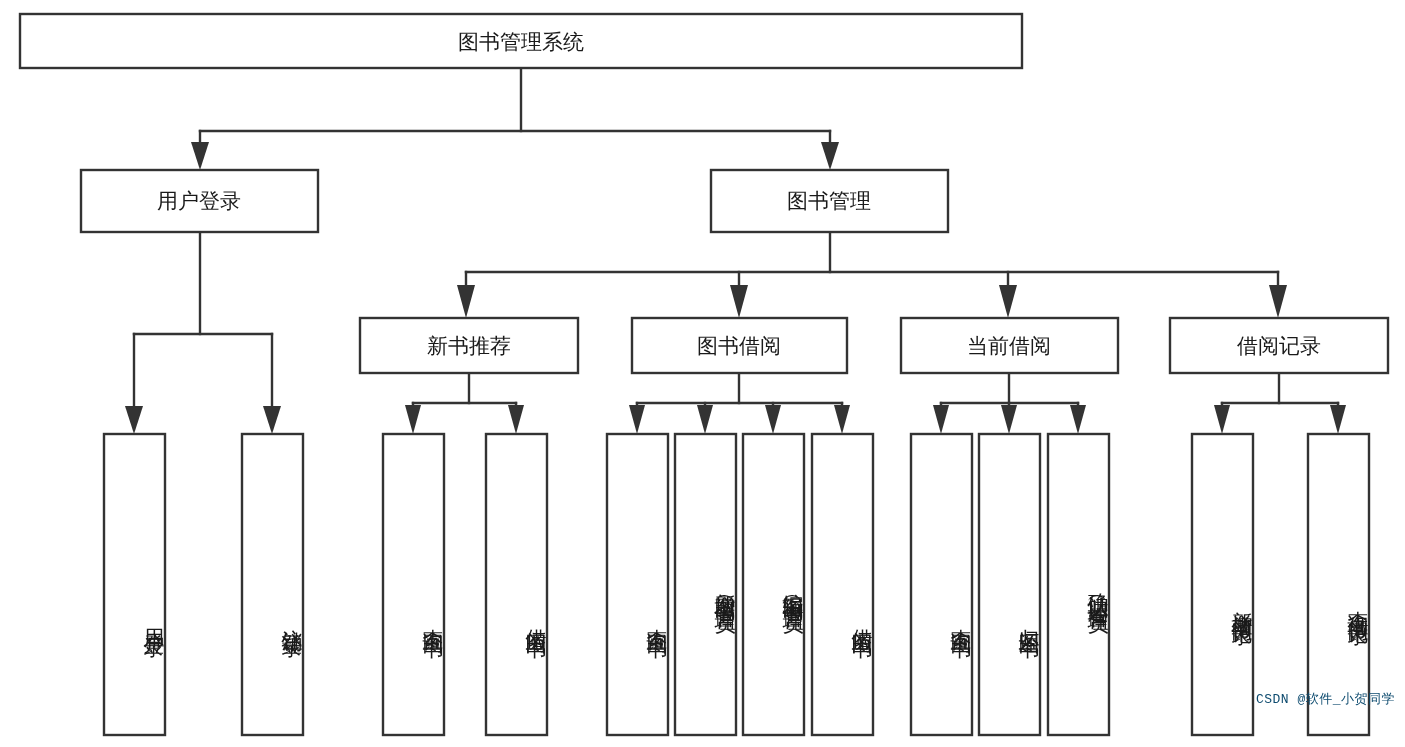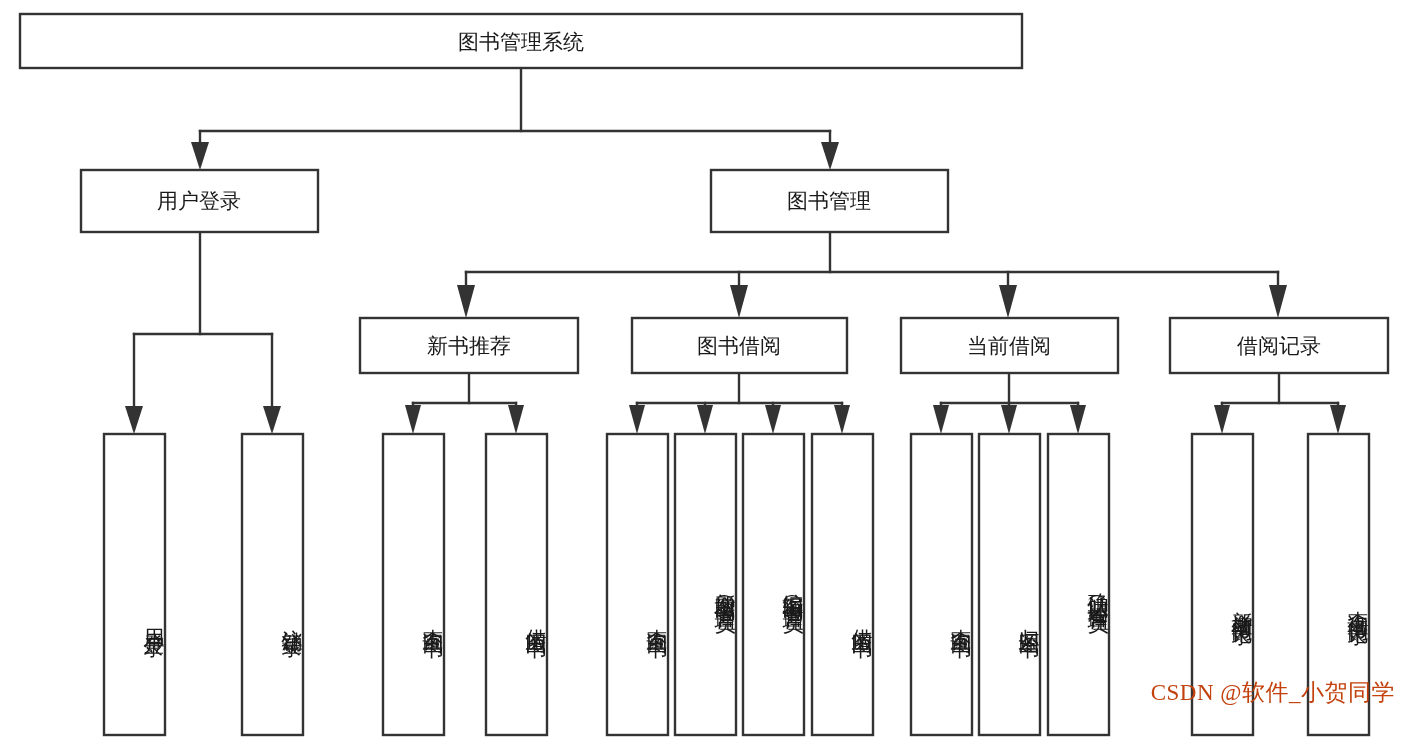--- a/index.html
+++ b/index.html
@@ -62,23 +62,23 @@
     font-size: 21px;
     font-family: "Liberation Sans", "DejaVu Sans", sans-serif;
     color: #1a1a1a;
     white-space: nowrap;
     pointer-events: none;
   }
   .watermark {
     position: absolute;
     right: 10px;
     bottom: 6px;
-    font-family: Liberation Serif, serif;
-    font-size: 23px;
-    color: #c2410c;
+    font-family: Liberation Mono, monospace;
+    font-size: 13px;
+    color: #0c4a6e;
     letter-spacing: 0.5px;
     white-space: nowrap;
     pointer-events: none;
   }
 </style>
 </head>
 <body>
 
 <div id="diagram-root">
 

